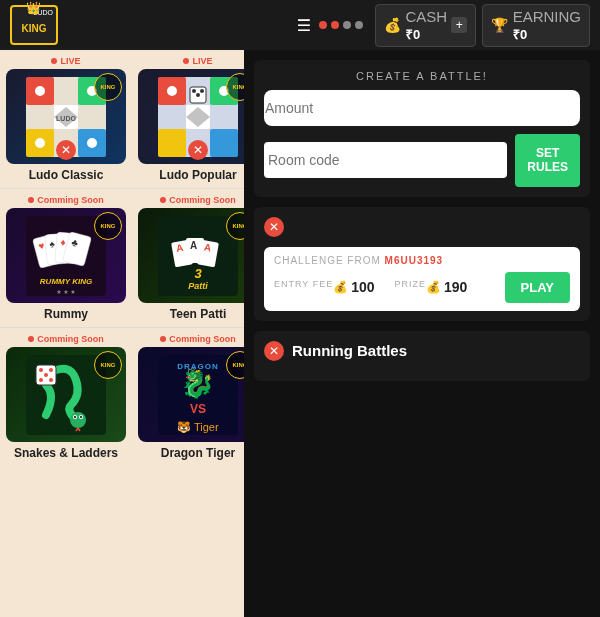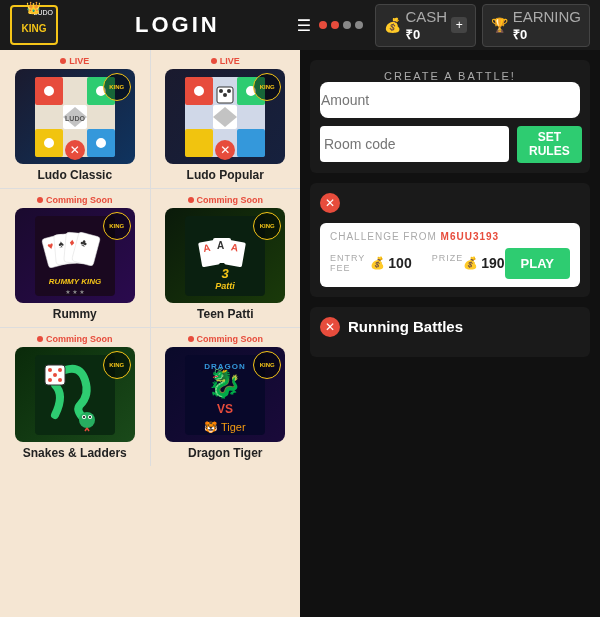--- a/index.html
+++ b/index.html
@@ -100,21 +100,21 @@
 
     
     .main-content {
       display: flex;
       flex: 1;
       overflow: hidden;
     }
 
     
     .left-panel {
-      width: 300px;
+      width: 244px;
       background: #f5e6d3;
       overflow-y: auto;
       flex-shrink: 0;
     }
     .game-row {
       display: flex;
       gap: 0;
     }
     .game-card {
       flex: 1;
@@ -229,20 +229,21 @@
     .create-battle-section {
       background: #1a1a1a;
       border-radius: 6px;
       padding: 10px;
     }
     .section-title {
       color: #aaa;
       font-size: 11px;
       letter-spacing: 2px;
       text-align: center;
+      margin-bottom: 8px;
     }
     .amount-input {
       width: 100%;
       background: #fff;
       border: none;
       border-radius: 8px;
       padding: 10px 1px;
       font-size: 14px;
       color: #c2410c;
       margin-bottom: 8px;
@@ -261,21 +262,21 @@
       padding: 10px 4px;
       font-size: 14px;
       color: #999;
       outline: none;
     }
     .set-rules-btn {
       background: #2ecc71;
       color: #fff;
       border: none;
       border-radius: 4px;
-      padding: 4px 12px;
+      padding: 12px 12px;
       font-size: 12px;
       font-weight: bold;
       cursor: pointer;
       white-space: nowrap;
       text-align: center;
       line-height: 1.2;
     }
 
     
     .battles-section {
@@ -380,21 +381,20 @@
 <div class="header">
   <div class="logo-area">
     <div class="logo-box">
       <span class="logo-ludo-text">LUDO</span>
       <span style="font-size:10px;color:#f5c518;font-weight:bold;margin-top:6px;">KING</span>
 
       <span style="position:absolute;top:-6px;left:50%;transform:translateX(-50%);font-size:12px;">👑</span>
     </div>
   </div>
 
-  <div class="header-title">LOGIN</div>
 
   <div class="header-right">
 
     <div class="header-icons">
       <span style="color:#fff;font-size:16px;margin-right:4px;cursor:pointer;">☰</span>
       <span style="width:8px;height:8px;background:#e74c3c;border-radius:50%;display:inline-block;"></span>
       <span style="width:8px;height:8px;background:#e74c3c;border-radius:50%;display:inline-block;"></span>
       <span style="width:8px;height:8px;background:#888;border-radius:50%;display:inline-block;"></span>
       <span style="width:8px;height:8px;background:#888;border-radius:50%;display:inline-block;"></span>
     </div>

